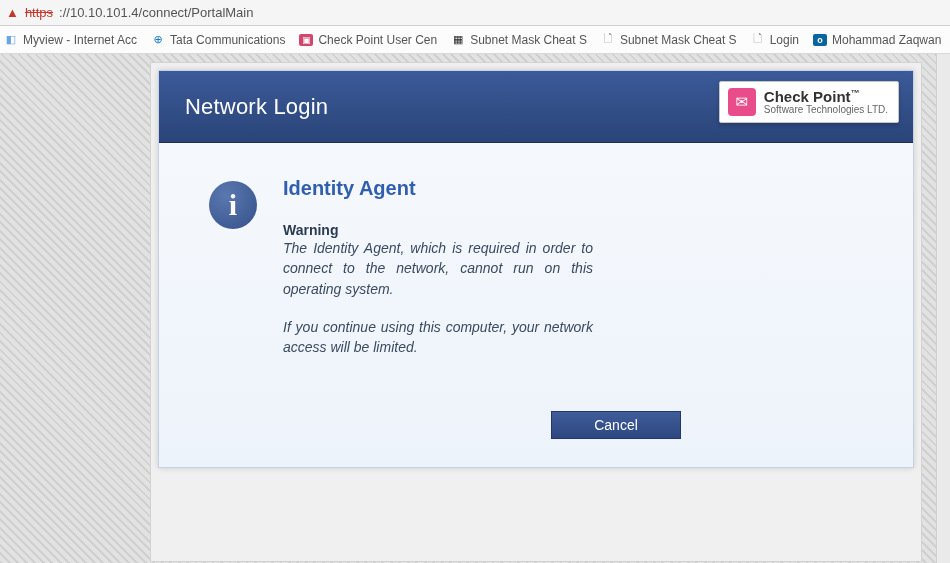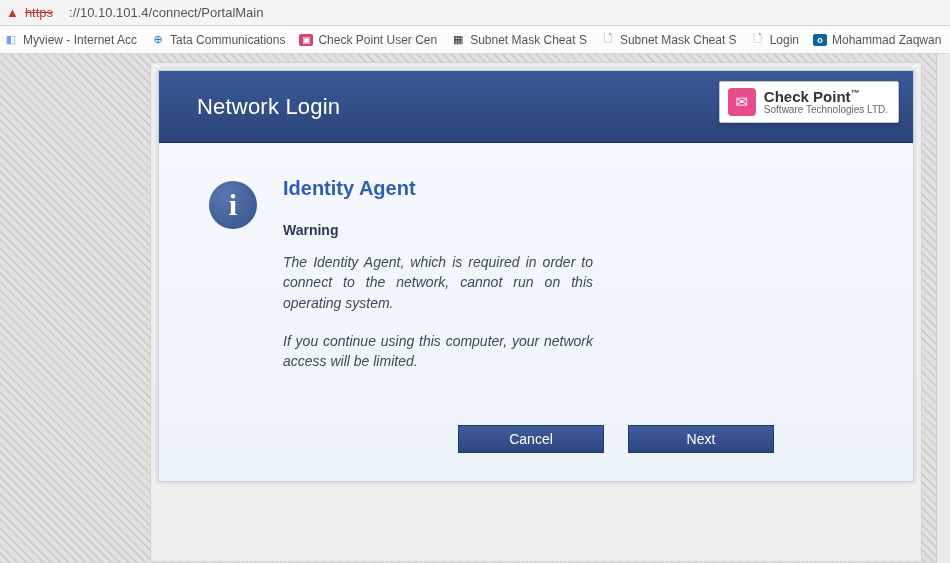--- a/index.html
+++ b/index.html
@@ -21,21 +21,21 @@
       color: #4a4a4a;
     }
     .address-bar .warn-icon {
       color: #c0392b;
       font-size: 13px;
       margin-right: 6px;
     }
     .address-bar .https {
       text-decoration: line-through;
       color: #c0392b;
-      margin-right: 16px;
+      margin-right: 6px;
     }
     .address-bar .rest { color: #555; }
     .bookmarks-bar {
       height: 28px;
       background: #fcfcfc;
       border-bottom: 1px solid #d8d8d8;
       display: flex;
       align-items: center;
       padding: 0 4px;
       font-size: 12px;
@@ -90,21 +90,20 @@
       border-bottom: 1px solid #1d2f55;
       display: flex;
       align-items: center;
       padding-left: 26px;
       color: #fff;
     }
     .banner h1 {
       font-size: 22px;
       font-weight: 500;
       letter-spacing: .2px;
-      margin-left: 12px;
     }
     .brand-box {
       position: absolute;
       right: 14px;
       top: 10px;
       background: #fff;
       border: 1px solid #c6c6c6;
       border-radius: 2px;
       padding: 6px 10px 6px 8px;
       display: flex;
@@ -150,39 +149,39 @@
     .msg-title {
       color: #2f5fae;
       font-size: 20px;
       font-weight: 600;
       margin-bottom: 22px;
     }
     .msg-sub {
       color: #2b3b52;
       font-size: 14px;
       font-weight: 700;
-      margin-bottom: 14px;
+      margin-bottom: 0;
     }
     .msg-p {
       color: #3a4a60;
       font-size: 14px;
       line-height: 1.45;
       text-align: justify;
       margin-bottom: 18px;
       font-style: italic;
     }
     .btn-row {
       display: flex;
       gap: 24px;
       justify-content: center;
       padding: 6px 0 28px 0;
       margin-left: 160px;
     }
     .btn {
-      width: 146px;
+      width: 130px;
       height: 28px;
       background: linear-gradient(#3f5d9b, #2d4780);
       border: 1px solid #22386a;
       color: #fff;
       font-size: 14px;
       display: flex;
       align-items: center;
       justify-content: center;
       cursor: pointer;
     }
@@ -259,16 +258,15 @@
       <div class="msg-col">
         <div class="msg-title">Identity Agent</div>
         <div class="msg-sub">Warning</div>
         <p class="msg-p">The Identity Agent, which is required in order to connect to the network, cannot run on this operating system.</p>
         <p class="msg-p">If you continue using this computer, your network access will be limited.</p>
       </div>
     </div>
 
     <div class="btn-row">
       <div class="btn">Cancel</div>
-      <div class="btn">Next</div>
     </div>
   </div>
 </div>
 
 </body></html>

